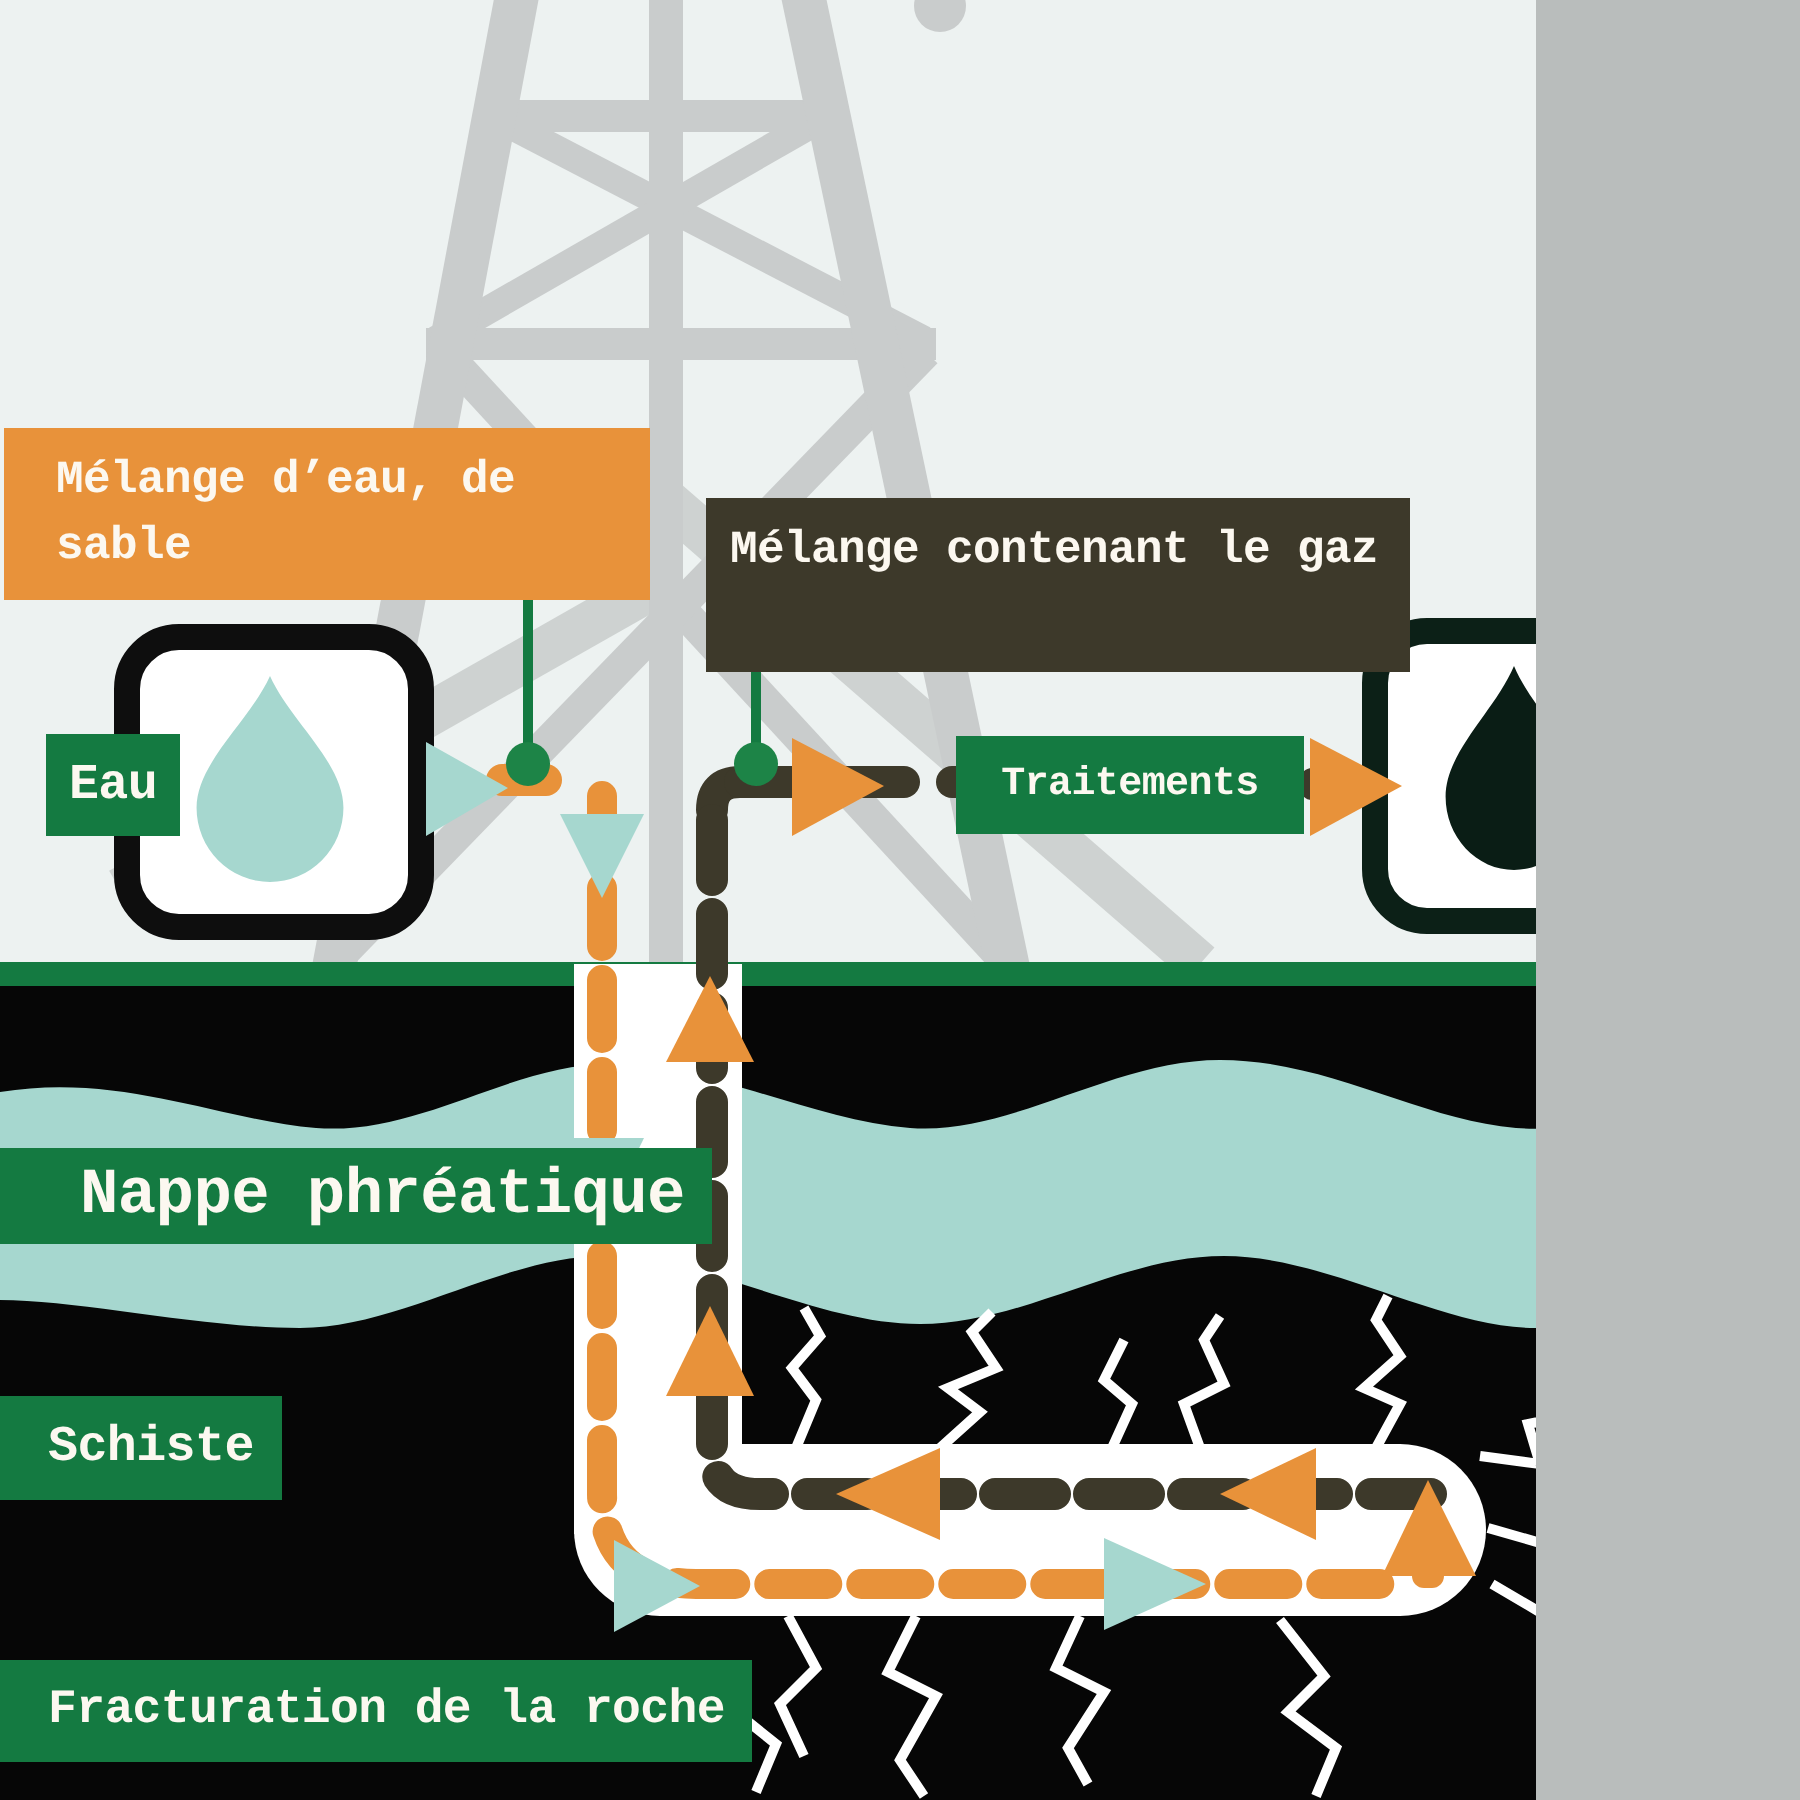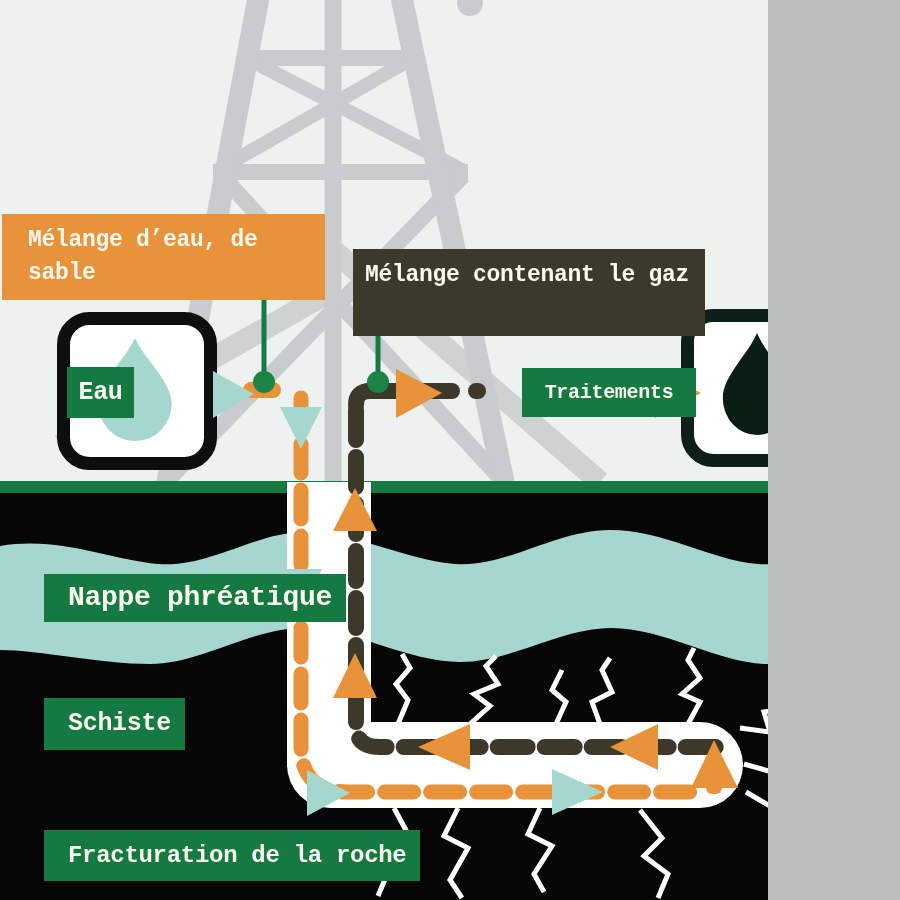--- a/index.html
+++ b/index.html
@@ -7,25 +7,25 @@
     position:relative;width:768px;height:900px;overflow:hidden;
     background:#edf2f1;
     font-family:Liberation Mono, monospace;
     font-weight:700;
   }
   #stage svg{position:absolute;left:0;top:0;}
   .txt{position:absolute;color:#fcf8f0;letter-spacing:-0.3px;}
   .callout{font-size:23px;line-height:33px;}
   .callout-injection{left:2px;top:214px;width:323px;height:86px;background:#e8923a;padding:10px 0 0 26px;box-sizing:border-box;}
   .callout-extraction{left:353px;top:213px;width:352px;height:87px;background:#3d392a;padding:10px 0 0 12px;box-sizing:border-box;margin-top:36px;}
-  .glabel{background:#147a41;white-space:nowrap;margin-left:44px;}
+  .glabel{background:#147a41;white-space:nowrap;}
   .label-eau{left:23px;top:367px;width:67px;height:51px;line-height:51px;text-align:center;font-size:25px;}
   .label-traitements{left:478px;top:368px;width:174px;height:49px;line-height:49px;text-align:center;font-size:20px;}
   .label-gaz{left:801px;top:367px;width:67px;height:51px;line-height:51px;text-align:center;font-size:34px;}
-  .label-nappe{left:0;top:574px;height:48px;line-height:48px;padding:0 14px 0 24px;font-size:28px;}
+  .label-nappe{left:0;top:574px;height:48px;line-height:48px;padding:0 14px 0 40px;font-size:32px;}
   .label-schiste{left:0;top:698px;height:52px;line-height:52px;padding:0 14px 0 24px;font-size:25px;}
   .label-fracturation{left:0;top:830px;height:51px;line-height:51px;padding:0 14px 0 24px;font-size:24px;}
 </style>
 </head>
 <body>
 
 <div id="stage">
 
 <svg width="900" height="900" viewBox="0 0 900 900">
 

